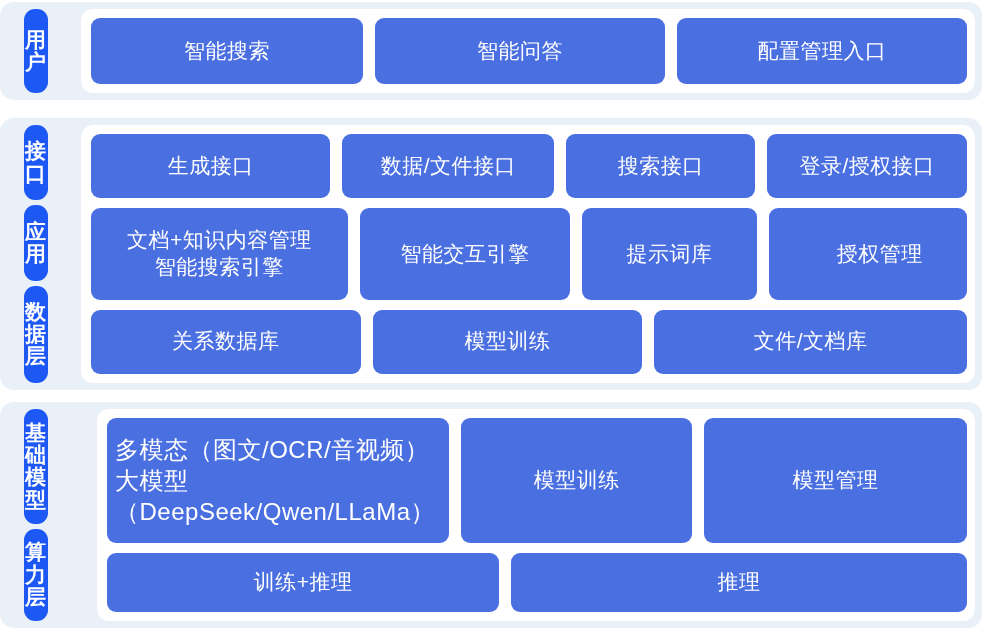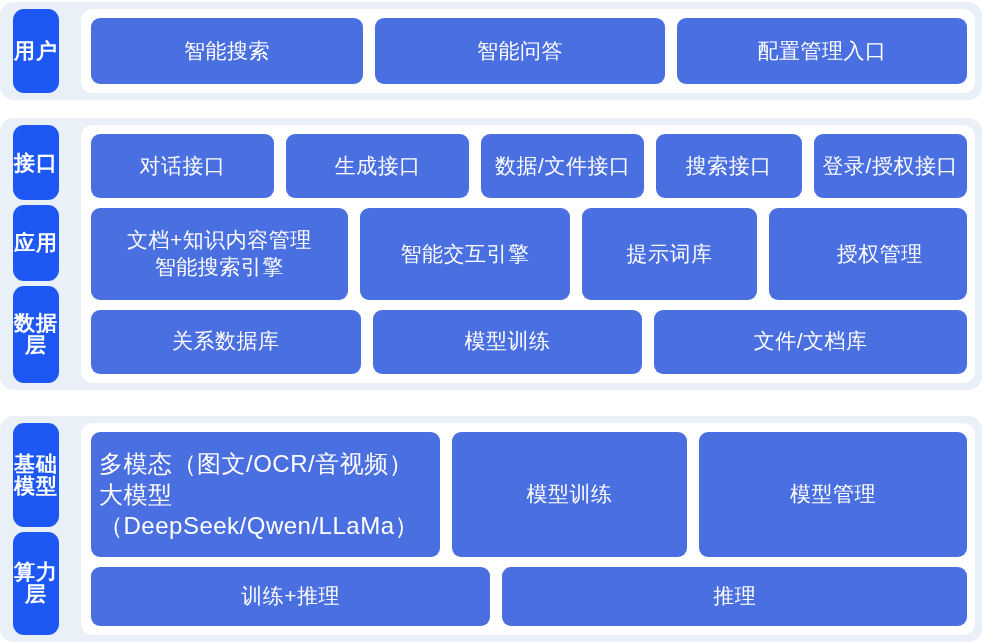--- a/index.html
+++ b/index.html
@@ -29,37 +29,37 @@
     width: 982px;
     background: #eaf0f8;
     border-radius: 14px;
     box-sizing: border-box;
     display: flex;
     flex-direction: row;
     align-items: stretch;
   }
   .section-users  { top: 2px;   height: 98px; }
   .section-platform { top: 118px; height: 272px; }
-  .section-infra  { top: 416px; height: 226px; }
+  .section-infra  { top: 402px; height: 226px; gap: 16px; }
 
   
   .rail {
     position: relative;
     width: 72px;
     flex: 0 0 72px;
     display: flex;
     flex-direction: column;
     justify-content: space-between;
     padding: 7px 0 7px 0;
     box-sizing: border-box;
     gap: 5px;
   }
   .rail-tab {
     margin: 0 auto;
-    width: 46px;
+    width: 24px;
     background: #1d58f5;
     border-radius: 11px;
     color: #ffffff;
     font-size: 21px;
     font-weight: 700;
     line-height: 1.06;
     letter-spacing: 1px;
     display: flex;
     align-items: center;
     justify-content: center;
@@ -167,21 +167,20 @@
 
     <div class="rail">
       <div class="rail-tab">接口</div>
       <div class="rail-tab">应用</div>
       <div class="rail-tab">数据层</div>
     </div>
 
     <div class="panel">
 
       <div class="panel-row">
-        <div class="card api-dialog">对话接口</div>
         <div class="card api-gen">生成接口</div>
         <div class="card api-data">数据/文件接口</div>
         <div class="card api-search">搜索接口</div>
         <div class="card api-auth">登录/授权接口</div>
       </div>
 
       <div class="panel-row">
         <div class="card app-docs">文档+知识内容管理
 智能搜索引擎</div>
         <div class="card app-engine">智能交互引擎</div>

